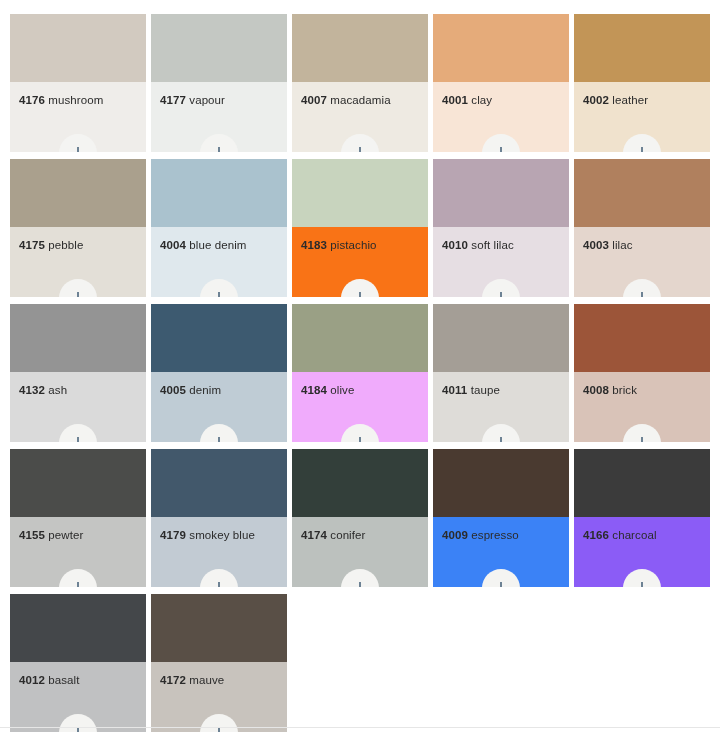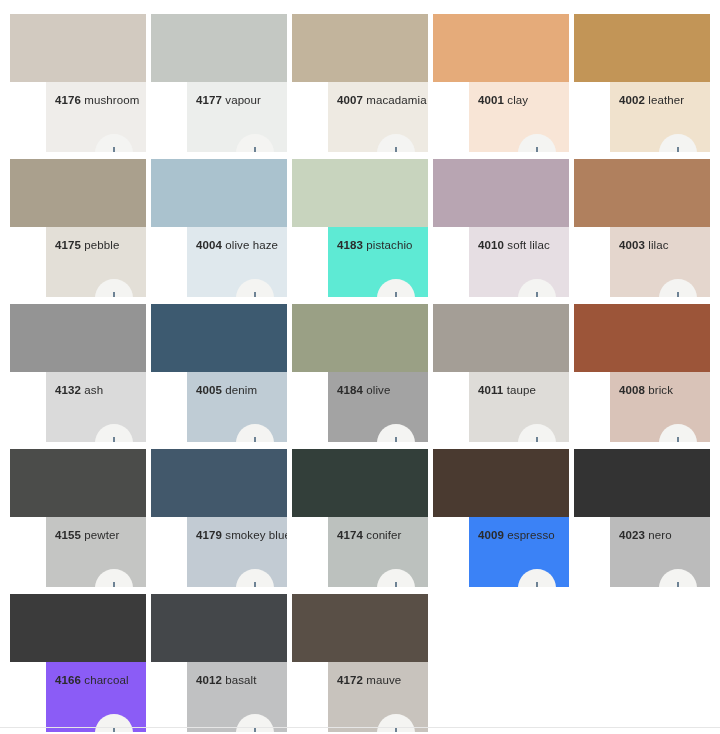--- a/index.html
+++ b/index.html
@@ -43,21 +43,20 @@
     width: 136px;
     height: 68px;
   }
 
   .swatch-info {
     position: absolute;
     left: 0;
     top: 68px;
     width: 136px;
     height: 70px;
-    margin-left: 36px;
   }
 
   .swatch-label {
     position: absolute;
     left: 9px;
     top: 12px;
     font-size: 11.5px;
     line-height: 13px;
     color: #2b2b2b;
     white-space: nowrap;
@@ -171,29 +170,29 @@
       <div class="swatch-info" style="background: rgb(227, 223, 215);">
         <div class="swatch-label"><span class="swatch-code">4175</span> <span class="swatch-name">pebble</span></div>
         <div class="add-button">
           <span class="plus-icon"></span>
         </div>
       </div>
     </div>
     <div class="swatch-card">
       <div class="swatch-color" style="background: rgb(170, 194, 206);"></div>
       <div class="swatch-info" style="background: rgb(223, 232, 237);">
-        <div class="swatch-label"><span class="swatch-code">4004</span> <span class="swatch-name">olive haze</span></div>
+        <div class="swatch-label"><span class="swatch-code">4004</span> <span class="swatch-name">blue denim</span></div>
         <div class="add-button">
           <span class="plus-icon"></span>
         </div>
       </div>
     </div>
     <div class="swatch-card">
       <div class="swatch-color" style="background: rgb(200, 212, 190);"></div>
-      <div class="swatch-info" style="background: #5eead4; text-decoration: underline;">
+      <div class="swatch-info" style="background: #f97316; text-decoration: underline;">
         <div class="swatch-label"><span class="swatch-code">4183</span> <span class="swatch-name">pistachio</span></div>
         <div class="add-button">
           <span class="plus-icon"></span>
         </div>
       </div>
     </div>
     <div class="swatch-card">
       <div class="swatch-color" style="background: rgb(184, 165, 178);"></div>
       <div class="swatch-info" style="background: rgb(230, 222, 227);">
         <div class="swatch-label"><span class="swatch-code">4010</span> <span class="swatch-name">soft lilac</span></div>
@@ -224,21 +223,21 @@
       <div class="swatch-color" style="background: rgb(61, 90, 112);"></div>
       <div class="swatch-info" style="background: rgb(191, 204, 213);">
         <div class="swatch-label"><span class="swatch-code">4005</span> <span class="swatch-name">denim</span></div>
         <div class="add-button">
           <span class="plus-icon"></span>
         </div>
       </div>
     </div>
     <div class="swatch-card">
       <div class="swatch-color" style="background: rgb(154, 160, 133);"></div>
-      <div class="swatch-info" style="background: #a3a3a3;">
+      <div class="swatch-info" style="background: #f0abfc;">
         <div class="swatch-label"><span class="swatch-code">4184</span> <span class="swatch-name">olive</span></div>
         <div class="add-button">
           <span class="plus-icon"></span>
         </div>
       </div>
     </div>
     <div class="swatch-card">
       <div class="swatch-color" style="background: rgb(164, 158, 150);"></div>
       <div class="swatch-info" style="background: rgb(222, 220, 216);">
         <div class="swatch-label"><span class="swatch-code">4011</span> <span class="swatch-name">taupe</span></div>
@@ -286,29 +285,20 @@
     <div class="swatch-card">
       <div class="swatch-color" style="background: rgb(74, 58, 48);"></div>
       <div class="swatch-info" style="background: #3b82f6;">
         <div class="swatch-label"><span class="swatch-code">4009</span> <span class="swatch-name">espresso</span></div>
         <div class="add-button">
           <span class="plus-icon"></span>
         </div>
       </div>
     </div>
     <div class="swatch-card">
-      <div class="swatch-color" style="background: rgb(51, 51, 51);"></div>
-      <div class="swatch-info" style="background: rgb(187, 187, 187);">
-        <div class="swatch-label"><span class="swatch-code">4023</span> <span class="swatch-name">nero</span></div>
-        <div class="add-button">
-          <span class="plus-icon"></span>
-        </div>
-      </div>
-    </div>
-    <div class="swatch-card">
       <div class="swatch-color" style="background: rgb(59, 59, 59);"></div>
       <div class="swatch-info" style="background: #8b5cf6;">
         <div class="swatch-label"><span class="swatch-code">4166</span> <span class="swatch-name">charcoal</span></div>
         <div class="add-button">
           <span class="plus-icon"></span>
         </div>
       </div>
     </div>
     <div class="swatch-card">
       <div class="swatch-color" style="background: rgb(68, 71, 74);"></div>

